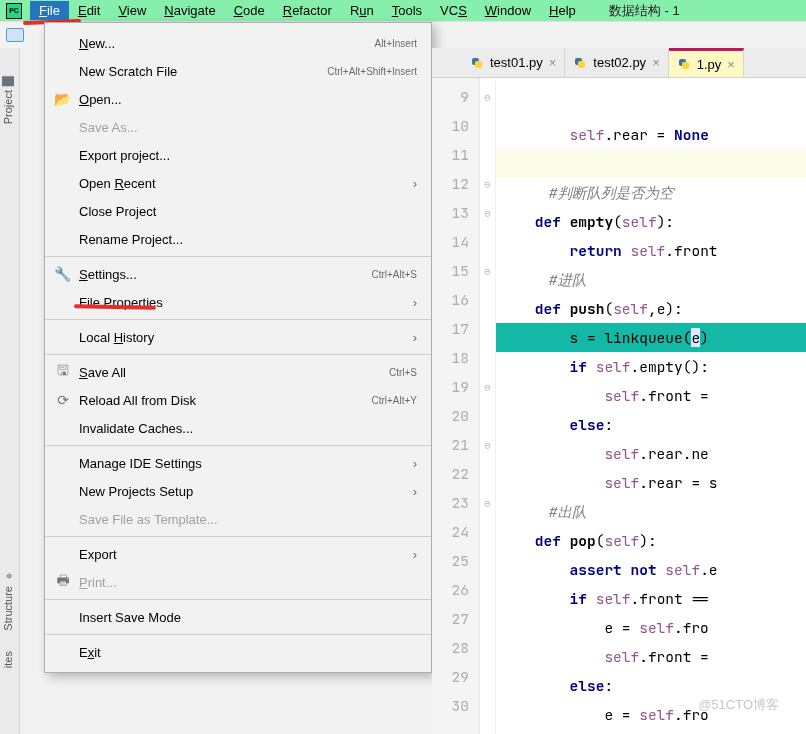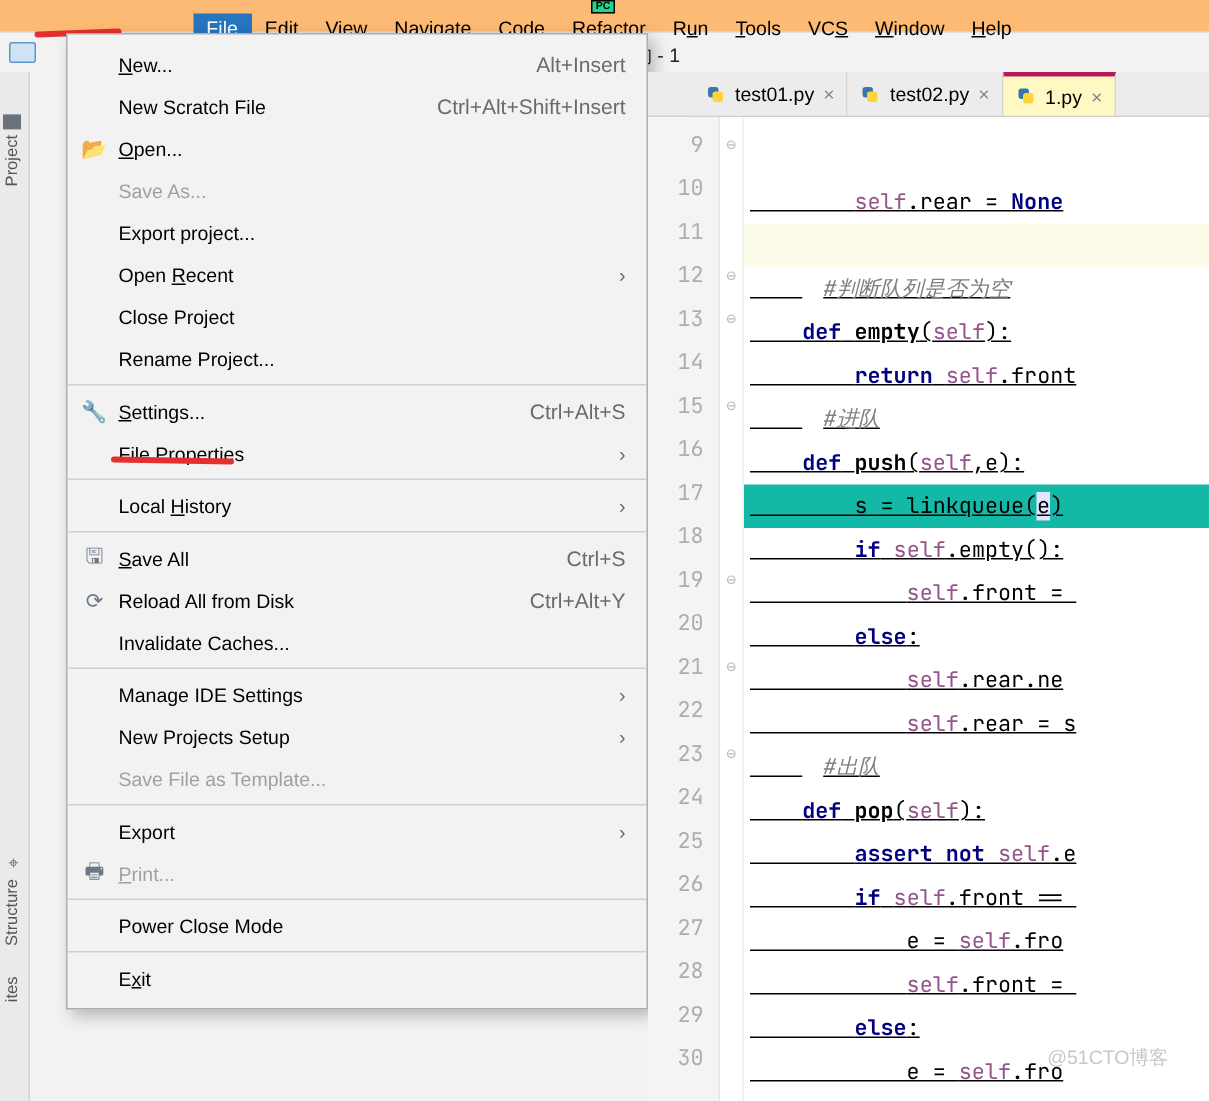--- a/index.html
+++ b/index.html
@@ -10,25 +10,24 @@
       color: #000;
       width: 806px;
       height: 734px;
       overflow: hidden;
       position: relative;
     }
     
     .menubar {
       display: flex;
       align-items: center;
-      background: #fdba74;
+      background: #86efac;
       height: 22px;
       padding-left: 6px;
       border-bottom: 1px solid #e0e0e0;
-      flex-direction: column;
     }
     .logo {
       width: 16px; height: 16px;
       background: #21d789;
       border: 1px solid #000;
       margin-right: 8px;
       font-size: 7px; font-weight: bold;
       display: flex; align-items: center; justify-content: center;
     }
     .menu-item {
@@ -112,21 +111,21 @@
       align-items: center;
       height: 28px;
       padding: 0 14px 0 34px;
       position: relative;
       cursor: default;
     }
     .dd-item.disabled { color: #a0a0a0; }
     .dd-item .shortcut {
       margin-left: auto;
       color: #6b6b6b;
-      font-size: 14px;
+      font-size: 10px;
     }
     .dd-item .arrow {
       margin-left: auto;
       color: #6b6b6b;
     }
     .dd-sep {
       height: 1px;
       background: #cfcfcf;
       margin: 3px 0;
     }
@@ -233,21 +232,20 @@
     .code {
       flex: 1;
       padding-top: 4px;
       white-space: pre;
       position: relative;
     }
     .code .line {
       height: 29px;
       line-height: 29px;
       padding-left: 4px;
-      text-decoration: underline;
     }
     .line.hl { background: #fcfce8; }
     .line.bulb { background: #14b8a6; }
     .kw { color: #000080; font-weight: bold; }
     .self { color: #94558d; }
     .fn { font-weight: bold; color: #000; }
     .comment { color: #808080; font-style: italic; margin-left: 14px; }
     .const { color: #000080; font-weight: bold; }
     .hlvar { background: #e4e4ff; }
     .watermark {
@@ -374,21 +372,21 @@
     <div class="dd-item">
       <span class="dd-label">Export</span>
       <span class="arrow">›</span>
     </div>
     <div class="dd-item disabled">
       <span class="dd-icon">🖶</span>
       <span class="dd-label"><span class="u">P</span>rint...</span>
     </div>
     <div class="dd-sep"></div>
     <div class="dd-item">
-      <span class="dd-label">Power Close Mode</span>
+      <span class="dd-label">Insert Save Mode</span>
     </div>
     <div class="dd-sep"></div>
     <div class="dd-item">
       <span class="dd-label">E<span class="u">x</span>it</span>
     </div>
   </div>
 
 <div class="red-underline" style="left:74px; top:305px; width:82px; height:4px; transform: rotate(1deg);"></div>
 
 <div class="editor-area">

